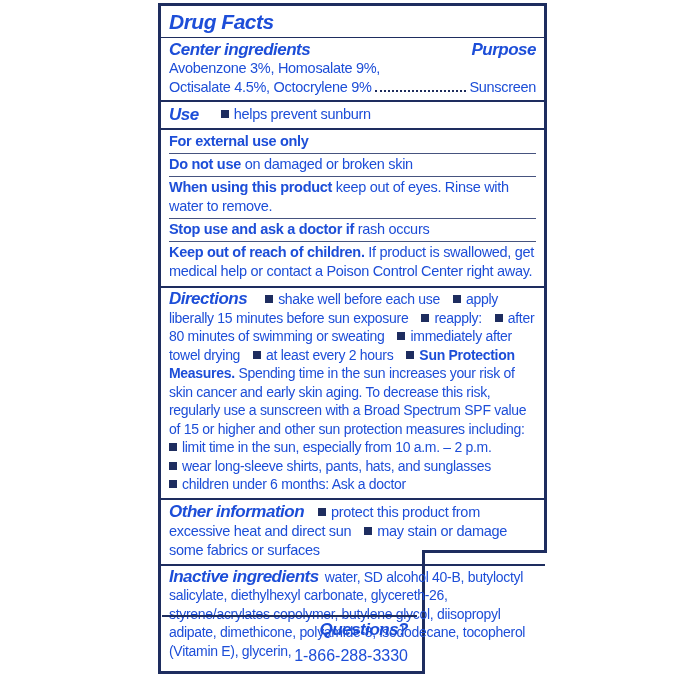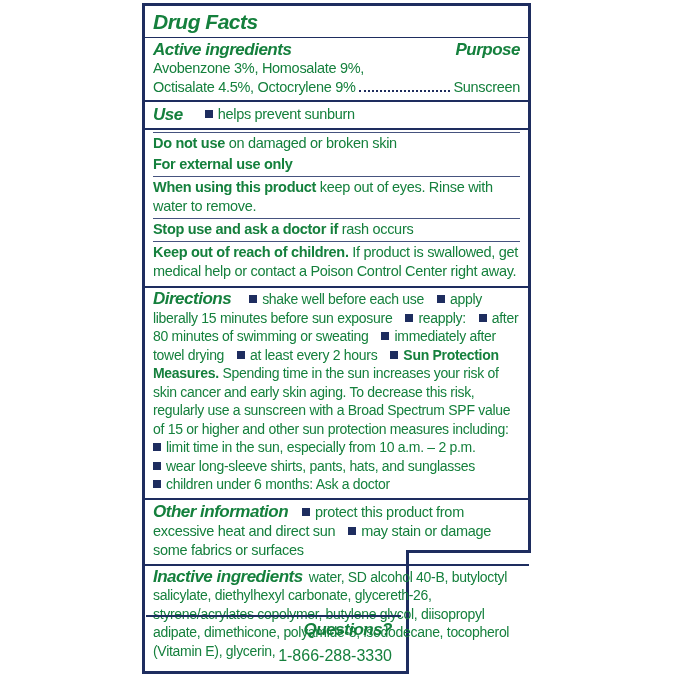--- a/index.html
+++ b/index.html
@@ -1,17 +1,17 @@
 <!DOCTYPE html>
 <html><head>
 <meta charset="utf-8">
 <style>
   html,body{margin:0;padding:0;background:#ffffff;}
   .page{position:relative;width:552px;height:679px;background:#ffffff;
-        font-family:"Liberation Sans",sans-serif;color:#15803d;overflow:hidden;}
+        font-family:"Liberation Sans",sans-serif;color:#1d4ed8;overflow:hidden;margin-left:16px;}
   .label{position:absolute;left:142px;top:3px;width:389px;height:671px;}
   .outline{position:absolute;left:0;top:0;}
   .content{position:absolute;left:2px;top:2px;width:385px;height:667px;overflow:hidden;}
   .sec{padding:2px 9px 3px 9px;font-size:14.5px;line-height:19px;letter-spacing:-0.3px;}
   .h2{font-style:italic;font-weight:bold;font-size:17px;letter-spacing:-0.5px;}
   .hr{border-top:2.5px solid #1e2d5f;height:0;}
   .hr.thin{border-top:1.5px solid #1e2d5f;}
   .sec-title{padding:4px 9px 2px 9px;}
   .sec-title .t{font-style:italic;font-weight:bold;font-size:21px;letter-spacing:-0.5px;line-height:26px;}
   .row-head{display:flex;justify-content:space-between;align-items:baseline;}
@@ -47,41 +47,41 @@
 
     <div class="content">
 
       <div class="sec sec-title">
         <span class="t">Drug Facts</span>
       </div>
       <div class="hr thin"></div>
 
       <div class="sec">
         <div class="row-head">
-          <span class="h2">Active ingredients</span>
+          <span class="h2">Center ingredients</span>
           <span class="h2">Purpose</span>
         </div>
         <div>Avobenzone 3%, Homosalate 9%,</div>
         <div class="leader-row">
           <span>Octisalate 4.5%, Octocrylene 9%</span>
           <span class="leader"></span>
           <span>Sunscreen</span>
         </div>
       </div>
       <div class="hr"></div>
 
       <div class="sec sec-use">
         <span class="h2">Use</span>
         <span><span class="bullet"></span><span>helps prevent sunburn</span></span>
       </div>
       <div class="hr"></div>
 
       <div class="sec">
+        <div class="wrow"><b>For external use only</b><span></span></div>
         <div class="wrow lined"><b>Do not use</b><span> on damaged or broken skin</span></div>
-        <div class="wrow"><b>For external use only</b><span></span></div>
         <div class="wrow lined"><b>When using this product</b><span> keep out of eyes. Rinse with water to remove.</span></div>
         <div class="wrow lined"><b>Stop use and ask a doctor if</b><span> rash occurs</span></div>
         <div class="wrow lined"><b>Keep out of reach of children.</b><span> If product is swallowed, get medical help or contact a Poison Control Center right away.</span></div>
       </div>
       <div class="hr"></div>
 
       <div class="sec sec-directions">
         <span class="h2 dir-h">Directions</span><span class="seg"><span class="bullet"></span><span>shake well before each use</span></span><span class="seg"><span class="bullet"></span><span>apply liberally 15 minutes before sun exposure</span></span><span class="seg"><span class="bullet"></span><span>reapply:</span></span><span class="seg"><span class="bullet"></span><span>after 80 minutes of swimming or sweating</span></span><span class="seg"><span class="bullet"></span><span>immediately after towel drying</span></span><span class="seg"><span class="bullet"></span><span>at least every 2 hours</span></span><span><span class="bullet"></span><b>Sun Protection Measures.</b><span> Spending time in the sun increases your risk of skin cancer and early skin aging. To decrease this risk, regularly use a sunscreen with a Broad Spectrum SPF value of 15 or higher and other sun protection measures including:</span></span>
         <div class="bline"><span class="bullet"></span><span>limit time in the sun, especially from 10 a.m. – 2 p.m.</span></div>
         <div class="bline"><span class="bullet"></span><span>wear long-sleeve shirts, pants, hats, and sunglasses</span></div>

